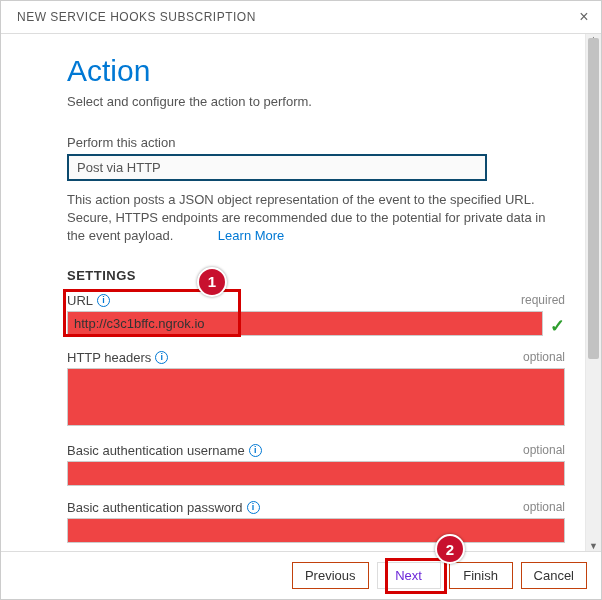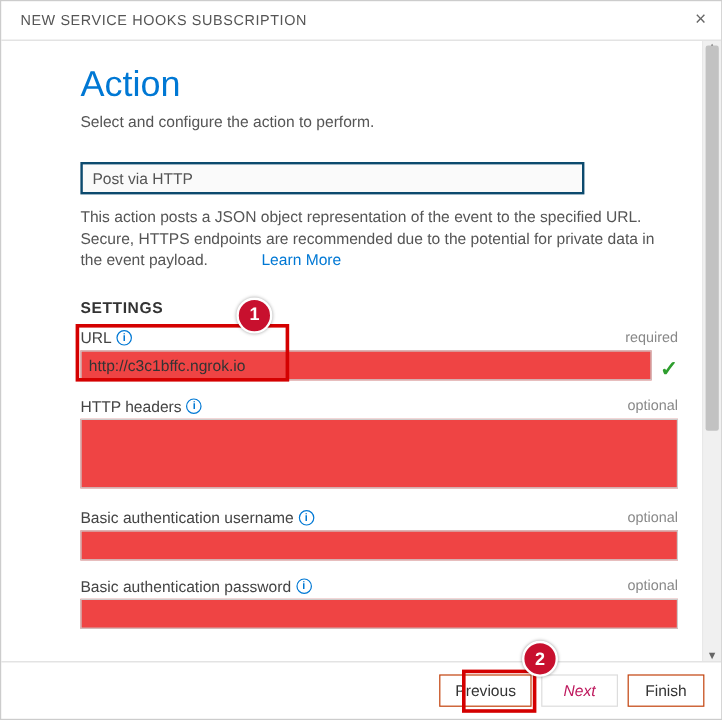--- a/index.html
+++ b/index.html
@@ -162,21 +162,21 @@
   .footer button {
     min-width:64px;
     padding:5px 12px;
     background:#fff;
     border:1px solid #c2410c;
     color:#333;
     font-family:inherit;
     font-size:13px;
     cursor:pointer;
   }
-  .footer button.disabled { color:#be185d; border-color:#ddd; cursor:default;font-style:italic;}
+  .footer button.disabled { color:#6d28d9; border-color:#ddd; cursor:default;}
   .test-highlight {
     position:absolute;
     border:3px solid #d40000;
     pointer-events:none;
   }
 </style>
 </head>
 <body>
 
 <div class="titlebar">
@@ -184,20 +184,21 @@
   <span class="close">×</span>
 </div>
 
 <div class="content-wrap">
   <div class="content">
 
     <h1 class="action-title">Action</h1>
     <div class="subtitle">Select and configure the action to perform.</div>
 
     <div class="field-block">
+      <span class="perform-label">Perform this action</span>
       <div class="ro-field">Post via HTTP</div>
     </div>
     <div class="desc">
       <span>This action posts a JSON object representation of the event to the specified URL. Secure, HTTPS endpoints are recommended due to the potential for private data in the event payload. </span><a href="#">Learn More</a>
     </div>
 
     <div class="settings-head">SETTINGS</div>
 
     <div class="form-row" style="position:relative;">
       <div class="label-line">
@@ -255,16 +256,17 @@
     <div class="fake-arrow top">▲</div>
     <div class="fake-thumb"></div>
     <div class="fake-arrow bottom">▼</div>
   </div>
 </div>
 
 <div class="footer">
   <button>Previous</button>
   <button class="disabled">Next</button>
   <button>Finish</button>
+  <button>Cancel</button>
 
   <div class="test-highlight" style="right:154px; top:6px; width:62px; height:36px;"></div>
   <div class="callout" style="right:136px; top:-18px;">2</div>
 </div>
 
 </body></html>

